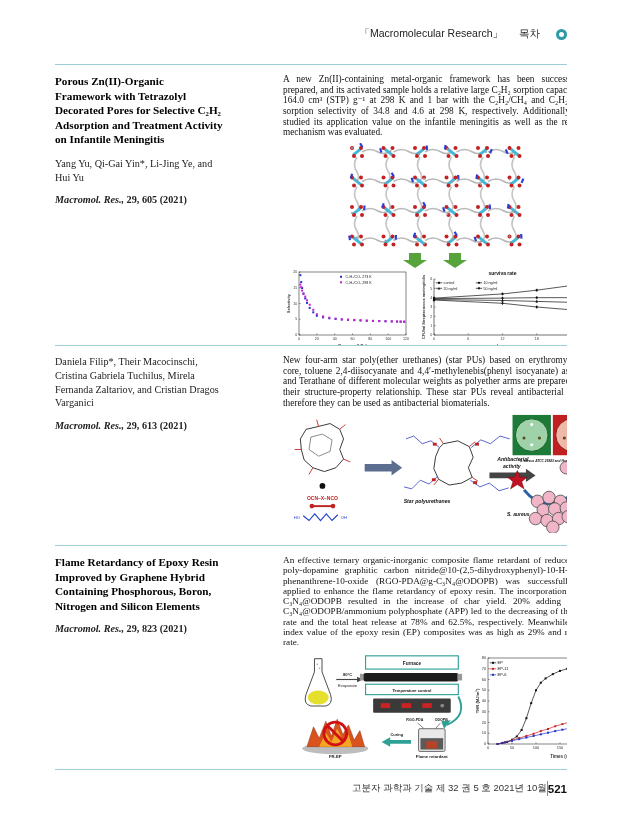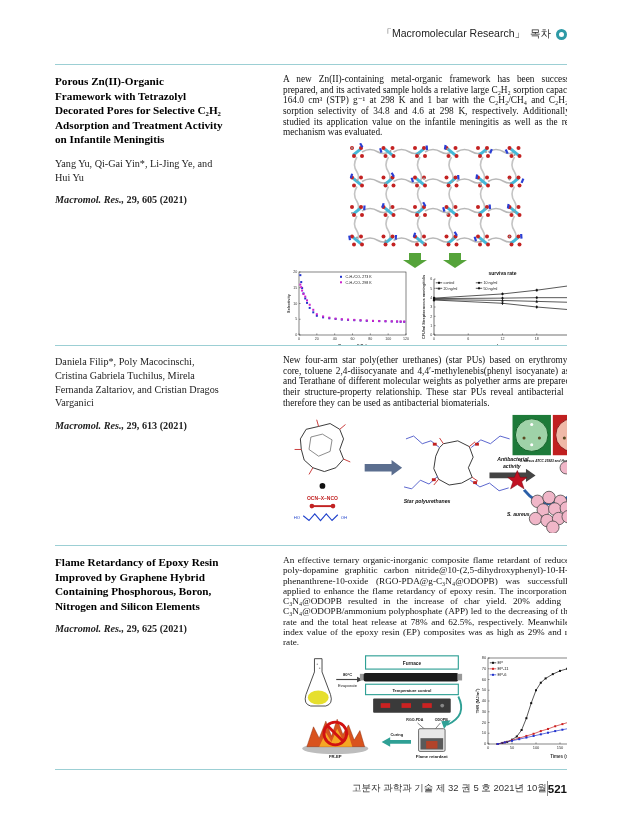--- a/index.html
+++ b/index.html
@@ -1,18 +1,18 @@
 <!DOCTYPE html>
 <html><head>
 <meta charset="utf-8">
 <style>
   html,body{margin:0;padding:0;}
   body{width:622px;height:830px;background:#fff;position:relative;overflow:hidden;
        font-family:"Liberation Serif","DejaVu Serif",serif;color:#1a1a1a;}
-  .header{position:absolute;top:27px;right:55px;display:flex;align-items:center;gap:5px;
+  .header{position:absolute;top:27px;right:55px;display:flex;align-items:center;gap:16px;
           font-family:"Liberation Sans","DejaVu Sans",sans-serif;font-size:10.5px;color:#222;}
   .toc-icon{width:11px;height:11px;border:3px solid #2e9aa6;border-radius:50%;
             box-sizing:border-box;display:inline-block;}
   .content{position:absolute;left:55px;top:64px;width:512px;}
   .article{border-top:1px solid #9ccfd4;box-sizing:border-box;display:flex;overflow:hidden;
            padding-top:9px;gap:47px;}
   .col-left{width:168px;flex:none;}
   .col-right{flex:1;padding-left:13px;}
   h3.title{margin:0 0 10px 0;font-size:11.2px;line-height:1.3;font-weight:bold;color:#000;}
   p.authors{margin:0 0 10px 0;font-size:10.2px;line-height:1.35;color:#222;}
@@ -475,21 +475,21 @@
               <path d="M60 18.8L61.3 20.3L60 21.8L58.7 20.3Z" fill="#111111"></path>
               <text x="64.6" y="21.5" font-size="3.6" text-anchor="start" fill="#111">50 ng/ml</text>
             </svg>
         </div>
       </div>
     </div>
   </section>
 
   <section class="article a2" style="height:200px">
     <div class="col-left">
-      <p class="authors">Daniela Filip*, Poly Macocinschi, Cristina Gabriela Tuchilus, Mirela Fernanda Zaltariov, and Cristian Dragos Varganici</p>
+      <p class="authors">Daniela Filip*, Their Macocinschi, Cristina Gabriela Tuchilus, Mirela Fernanda Zaltariov, and Cristian Dragos Varganici</p>
       <p class="citation"><em>Macromol. Res.,</em> <b>29</b><span>, 613 (2021)</span></p>
     </div>
     <div class="col-right">
       <p class="abstract">New four-arm star poly(ether urethanes) (star PUs) based on erythromycin propionate core, toluene 2,4-diisocyanate and 4,4′-methylenebis(phenyl isocyanate) as diisocyanates and Terathane of different molecular weights as polyether arms are prepared to investigate their structure-property relationship. These star PUs reveal antibacterial properties and therefore they can be used as antibacterial biomaterials.</p>
       <div class="fig">
         <svg width="340" height="120" viewBox="0 0 340 125">
 
           <g>
             <path d="M30 14 L42 11 L52 17 L56 27 L52 38 L56 48 L48 57 L36 61 L24 57 L15 49 L12 38 L11 27 L17 17 Z" fill="none" stroke="#333" stroke-width="1"></path>
             <path d="M30 14 L28 7 M52 17 L58 12 M56 48 L63 51 M24 57 L20 64 M12 38 L5 38" stroke="#c22222" stroke-width="0.9" fill="none"></path>
@@ -569,21 +569,21 @@
             <text x="238" y="107" font-size="5.2" font-weight="bold" font-style="italic" fill="#111" text-anchor="middle">S. aureus</text>
           </g>
         </svg>
       </div>
     </div>
   </section>
 
   <section class="article a3" style="height:251px">
     <div class="col-left">
       <h3 class="title">Flame Retardancy of Epoxy Resin Improved by Graphene Hybrid Containing Phosphorous, Boron, Nitrogen and Silicon Elements</h3>
-      <p class="citation"><em>Macromol. Res.,</em> <b>29</b><span>, 625 (2021)</span></p>
+      <p class="citation"><em>Macromol. Res.,</em> <b>29</b><span>, 823 (2021)</span></p>
     </div>
     <div class="col-right">
       <p class="abstract">An effective ternary organic-inorganic composite flame retardant of reduced graphene oxide- poly-dopamine graphitic carbon nitride@10-(2,5-dihydroxyphenyl)-10-H-9-oxa-10-phospha-phenanthrene-10-oxide (RGO-PDA@g-C₃N₄@ODOPB) was successfully fabricated and applied to enhance the flame retardancy of epoxy resin. The incorporation of RGO-PDA@g-C₃N₄@ODOPB resulted in the increase of char yield. 20% adding of RGO-PDA@g-C₃N₄@ODOPB/ammonium polyphosphate (APP) led to the decreasing of the peak heat release rate and the total heat release at 78% and 62.5%, respectively. Meanwhile, the limit oxygen index value of the epoxy resin (EP) composites was as high as 29% and reached UL-94 V-0 rate.</p>
       <div class="fig fig3-row">
         <svg width="185" height="106" viewBox="0 0 185 112">
           <g>
             <path d="M28 6 L36 6 L36 20 L45 44 Q48 54 40 56 L24 56 Q16 54 19 44 L28 20 Z" fill="#fff" stroke="#444" stroke-width="1"></path>
             <ellipse cx="32" cy="47" rx="11" ry="7.5" fill="#e6df2e"></ellipse>
             <circle cx="31" cy="12" r="0.8" fill="#999"></circle>
               <circle cx="33.5" cy="16" r="0.8" fill="#999"></circle>

